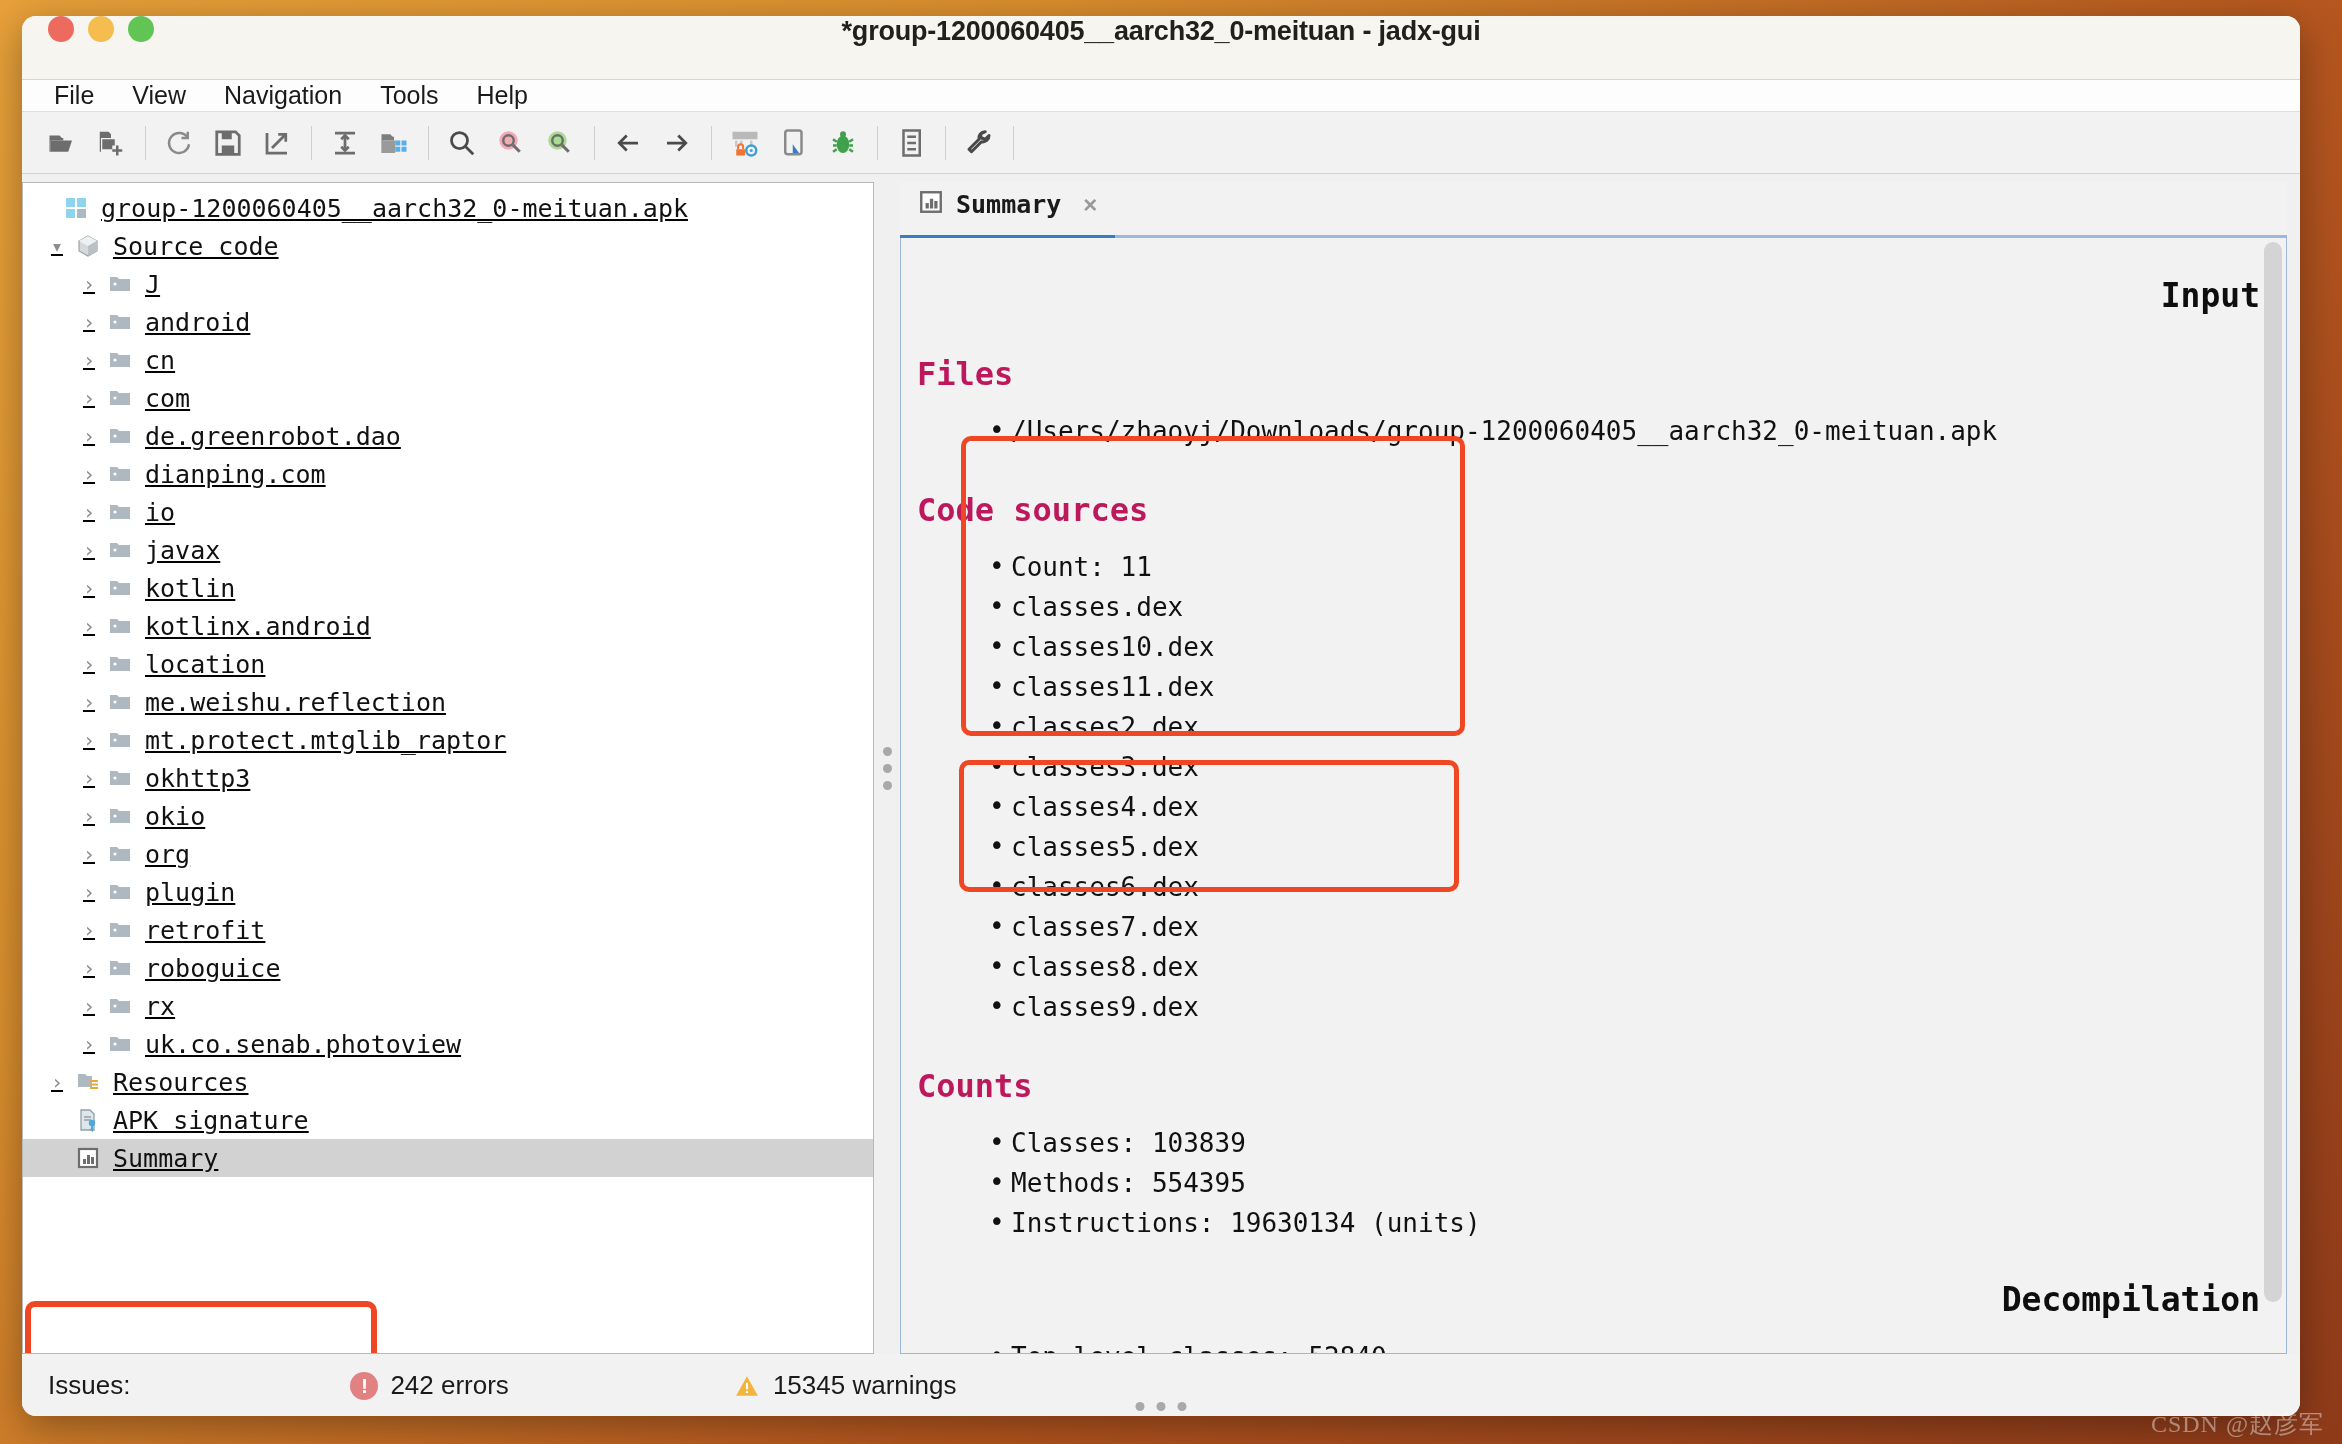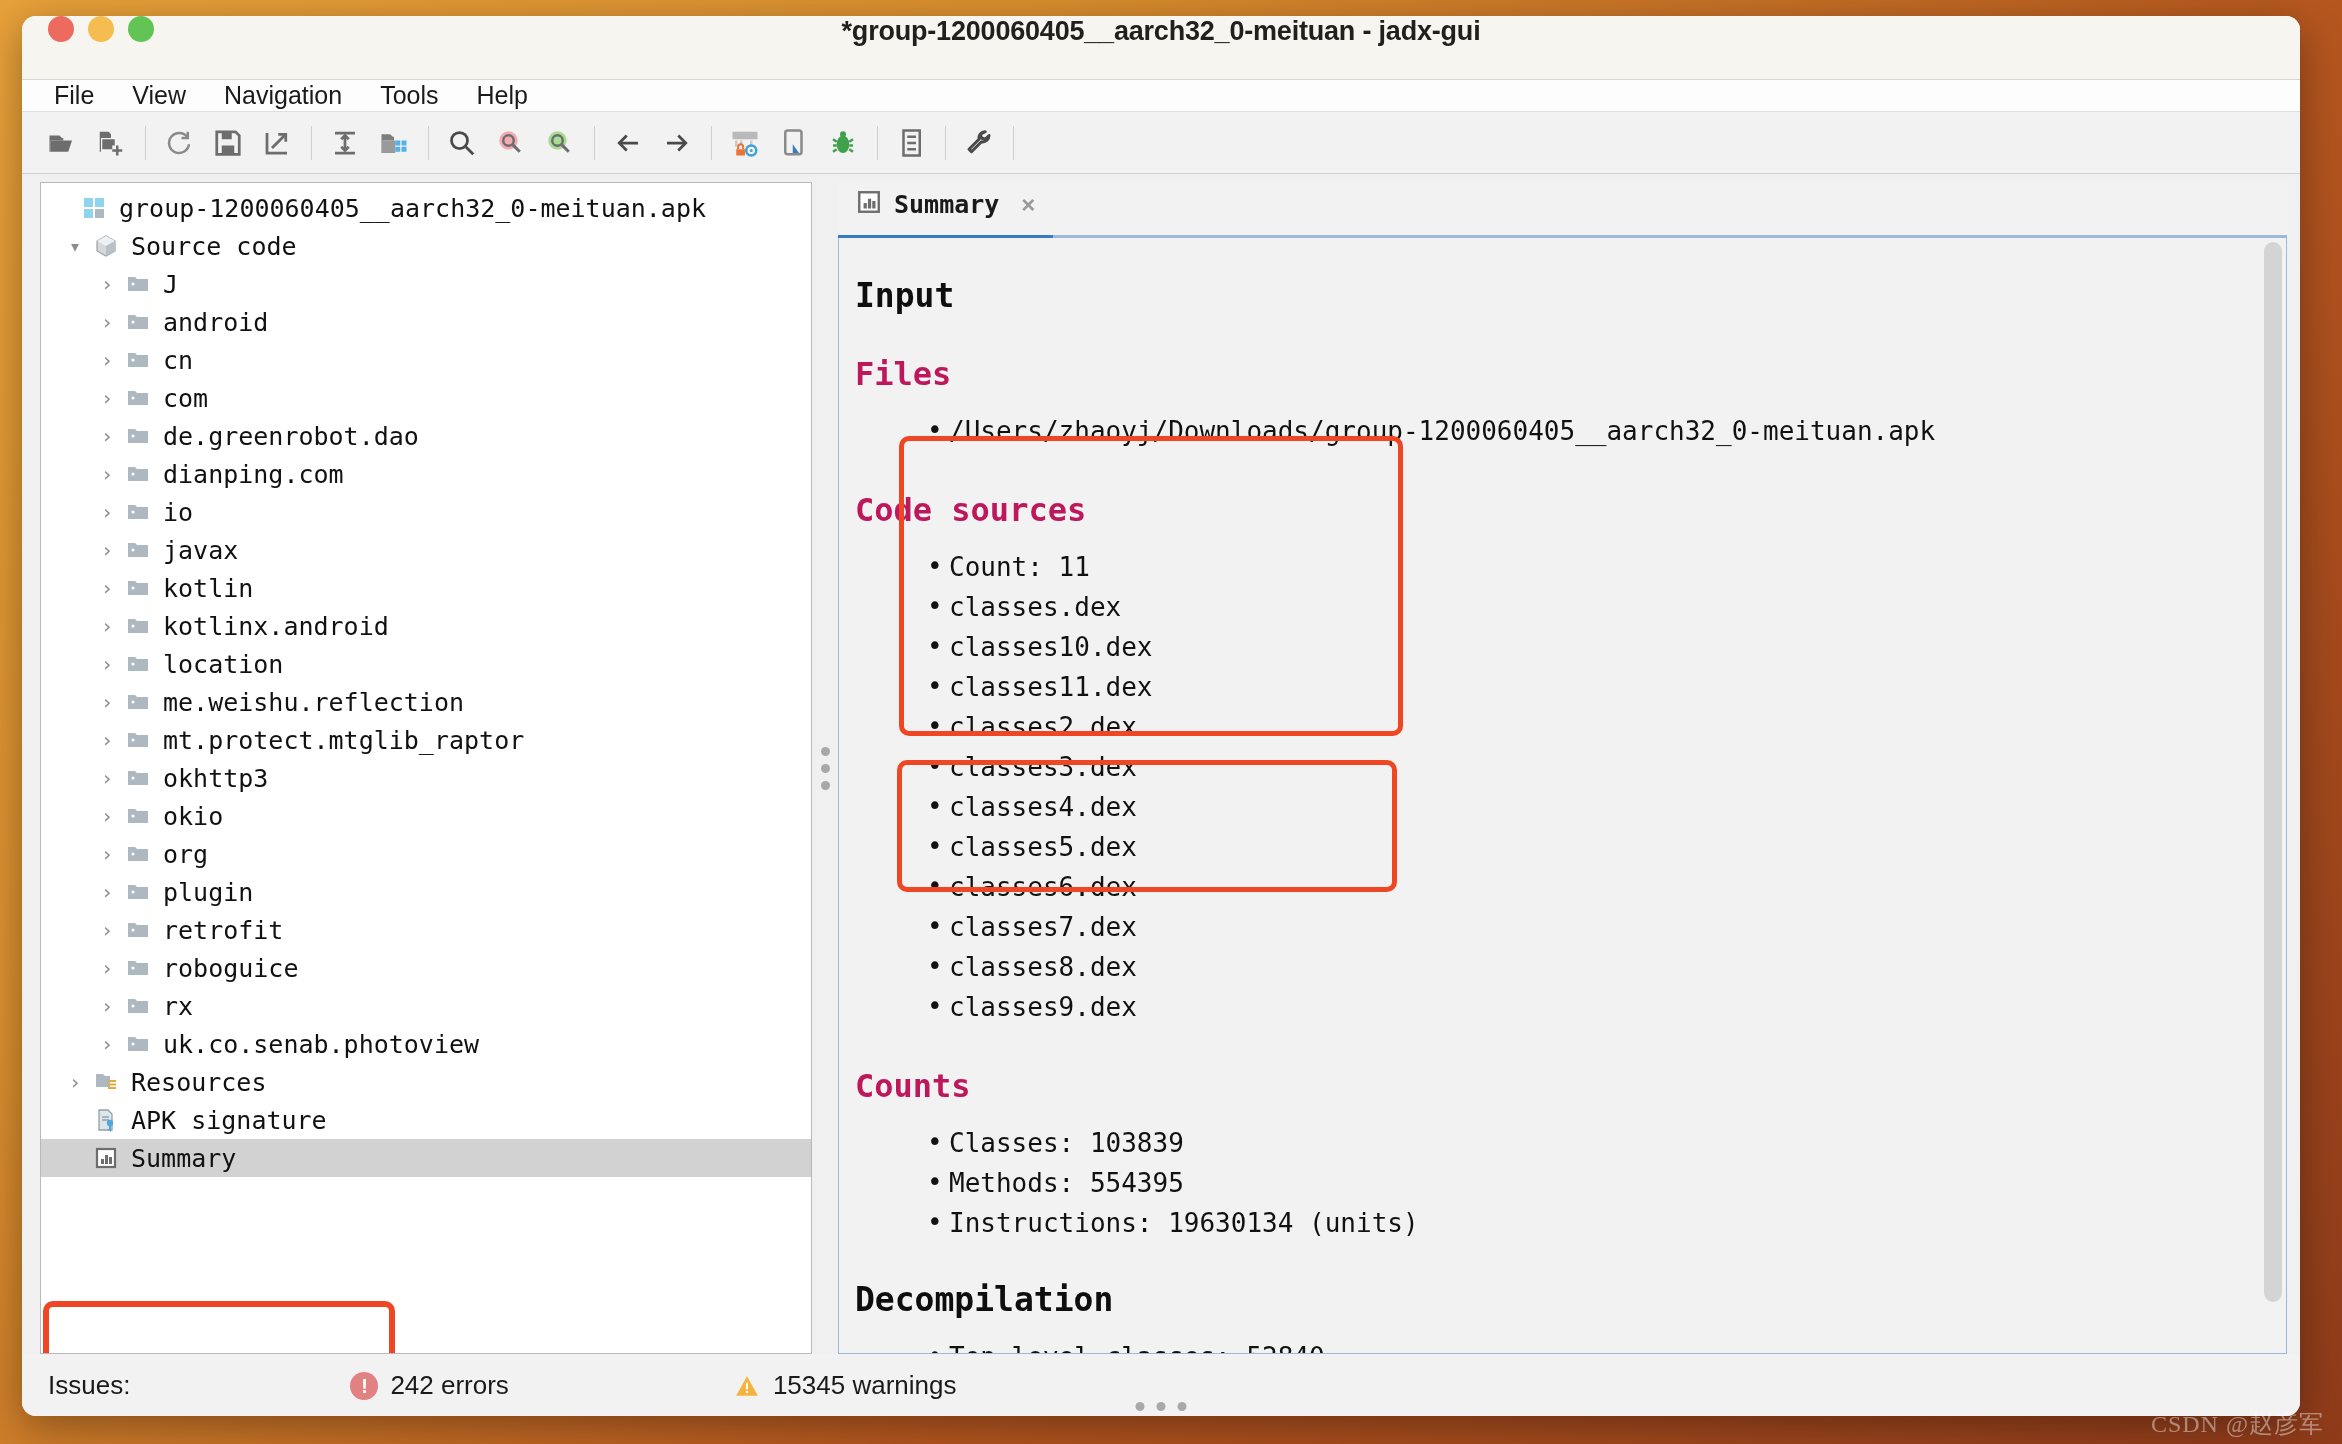--- a/index.html
+++ b/index.html
@@ -101,27 +101,28 @@
     flex: 1;
     display: flex;
     min-height: 0;
     padding: 8px 0 0 0;
     background: #f0f0f0;
     position: relative;
   }
 
   
   #tree-panel {
-    width: 772px;
-    margin-left: 18px;
+    width: 852px;
+    margin-left: 0;
     background: #ffffff;
     border: 1px solid #b9b9b9;
     overflow: hidden;
     position: relative;
     flex: none;
+    text-decoration: underline;
   }
   .tree { padding: 6px 0 0 0; }
   .row {
     height: 38px;
     display: flex;
     align-items: center;
     font-family: "DejaVu Sans Mono", monospace;
     font-size: 25px;
     color: #111;
     white-space: nowrap;
@@ -226,20 +227,21 @@
     background: #d4d4d4;
     border-radius: 9px;
   }
 
   h1.sec {
     font-size: 33px;
     font-weight: bold;
     color: #0e0e0e;
     margin: 10px 0 6px 0;
     font-family: "DejaVu Sans Mono", monospace;
+    text-align: right;
   }
   h2.sub {
     font-size: 32px;
     font-weight: bold;
     color: #be185d;
     margin: 40px 0 4px 0;
     font-family: "DejaVu Sans Mono", monospace;
   }
   ul.bl {
     list-style: none;

